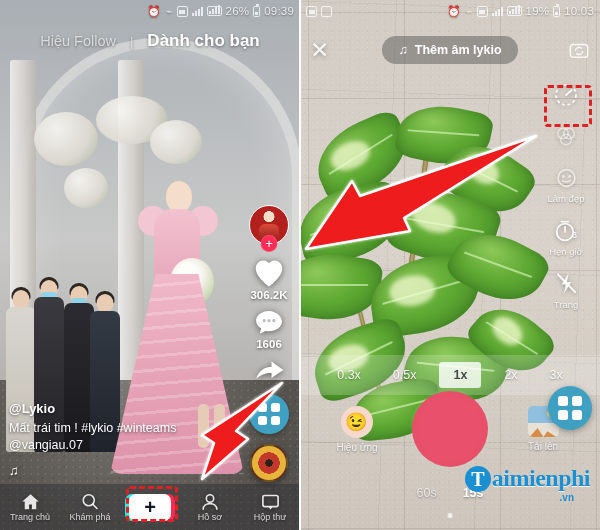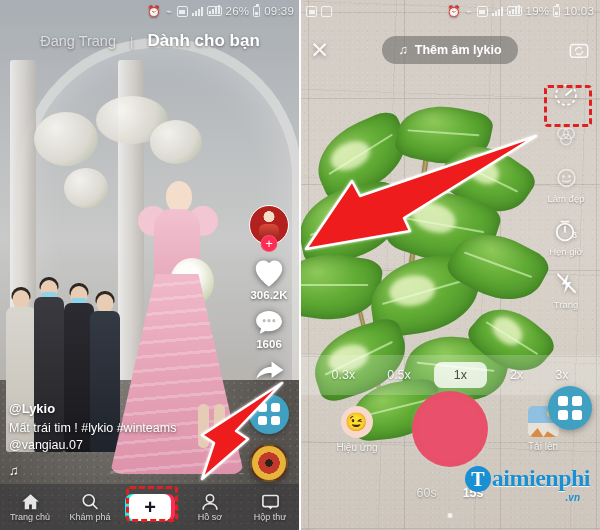--- a/index.html
+++ b/index.html
@@ -265,21 +265,21 @@
            border:3px dashed #e02020; border-radius:4px; z-index:33; }
 
   
   .zoom-strip{
     position:absolute; left:0; right:0; top:355px; height:40px; z-index:30;
     display:flex; align-items:center; justify-content:center; gap:14px;
     background: rgba(255,255,255,.20);
   }
   .zlevel{ color:rgba(255,255,255,.92); font-size:12.5px; padding:5px 9px; border-radius:3px;
            text-shadow:0 1px 2px rgba(0,0,0,.35); }
-  .zlevel.active{ background: rgba(255,255,255,.80); color:#4a4a4a; font-weight:normal; padding:6px 20px; border-radius:8px; text-shadow:none; }
+  .zlevel.active{ background: rgba(255,255,255,.80); color:#4a4a4a; font-weight:bold; padding:6px 14px; border-radius:3px; text-shadow:none; }
 
   
   .cam-grid-btn{ position:absolute; right:8px; top:386px; width:44px; height:44px; border-radius:50%;
                  background:#3fa0c2; display:flex;align-items:center;justify-content:center; z-index:31;
                  box-shadow:0 2px 6px rgba(0,0,0,.3); }
   .cam-grid-btn i{ display:grid; grid-template-columns:repeat(2,10px); grid-template-rows:repeat(2,10px); gap:4px; }
   .cam-grid-btn i b{ display:block;background:#fff;border-radius:2.5px; }
 
   .shutter-row{ position:absolute; left:0; right:0; bottom:56px; height:90px; z-index:30;
                 display:flex; align-items:center; justify-content:space-between; padding:0 26px; }
@@ -302,21 +302,21 @@
   .mode.active{ color:#fff; font-weight:bold; }
   .home-dot{ position:absolute; left:50%; transform:translateX(-50%); bottom:12px; width:5px;height:5px;border-radius:50%;
              background: rgba(255,255,255,.75); z-index:30; }
 
   
   .watermark{ position:absolute; right:10px; bottom:38px; z-index:36; display:flex; align-items:baseline; }
   .wm-t{ width:26px;height:26px;border-radius:50%;background:#1a8fd1;color:#fff;font-size:20px;font-weight:bold;
          display:flex;align-items:center;justify-content:center;font-family:"Liberation Serif",serif; margin-right:1px; }
   .wm-main{ font-family:"Liberation Serif", serif; font-size:24px; font-weight:bold; color:#1a8fd1; letter-spacing:-.5px;
             text-shadow:0 1px 0 rgba(255,255,255,.8); }
-  .wm-vn{ position:absolute; right:10px; bottom:-11px; font-size:10px; color:#1a8fd1; font-weight:bold;font-style:italic; }
+  .wm-vn{ position:absolute; right:16px; bottom:-11px; font-size:10px; color:#1a8fd1; font-weight:bold; }
 
   
   .arrow{ position:absolute; z-index:38; }
   .arrow svg{ display:block; filter: drop-shadow(0 0 1.5px rgba(255,255,255,.85)); }
 
   .divider{ position:absolute; left:299px; top:0; width:2px; height:530px; background:#ffffff; z-index:50; }
 </style>
 </head>
 <body>
 
@@ -390,21 +390,21 @@
               <i></i>
               <i></i>
             </span>
           <span>26%</span>
           <span class="batt"></span>
           <span>09:39</span>
         </div>
       </div>
 
       <div class="feed-header">
-        <span class="tab-follow">Đang Trang</span>
+        <span class="tab-follow">Hiệu Follow</span>
         <span class="tab-sep">|</span>
         <span class="tab-active">Dành cho bạn</span>
       </div>
 
       <div class="rail">
         <div class="avatar-wrap">
           <div class="avatar"></div>
           <div class="plus-badge">+</div>
         </div>
         <div class="item">

